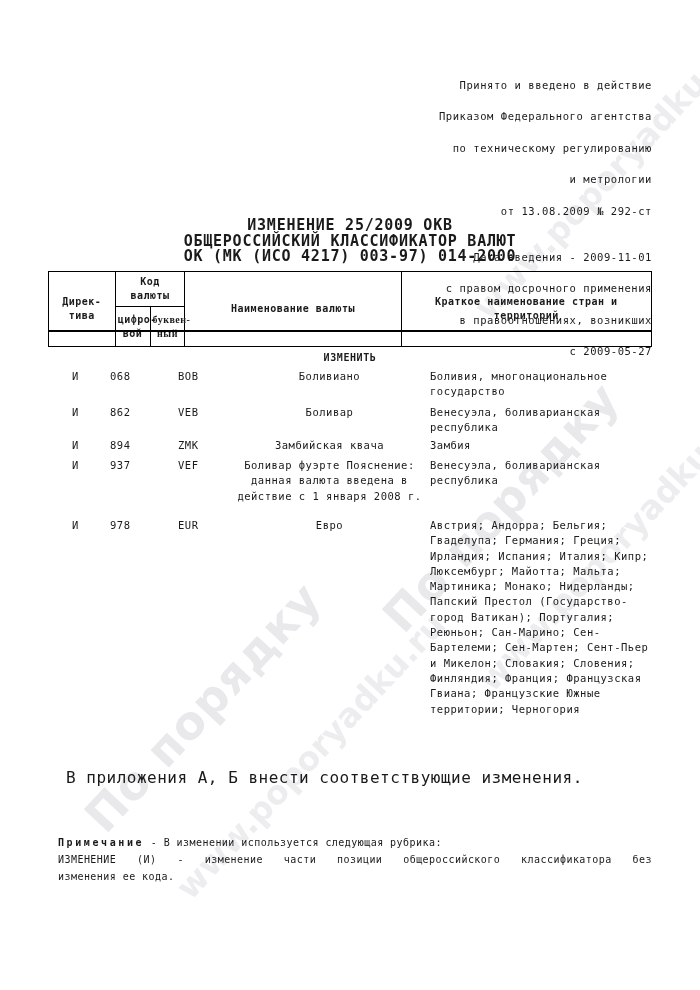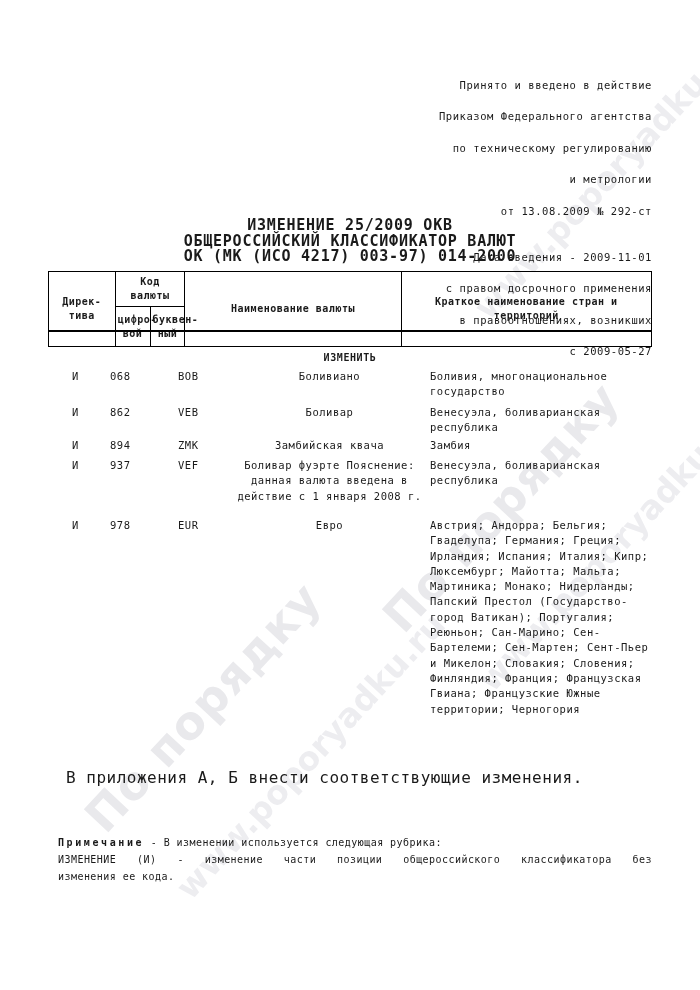--- a/index.html
+++ b/index.html
@@ -115,21 +115,21 @@
     border: 1px solid #000;
     font-size: 10px;
     font-weight: 700;
     letter-spacing: 0.5px;
     line-height: 14px;
     padding: 3px 2px;
     vertical-align: middle;
   }
   th.col-dir   { width: 57px; }
   th.col-num   { width: 60px; }
-  th.col-alpha { width: 63px; }
+  th.col-alpha { width: 63px; font-family: Liberation Serif, serif; }
   th.col-name  { width: 196px; }
   th.col-terr  { width: 228px; }
   .hdr-row-1 th { height: 21px; }
   .hdr-row-2 th { height: 33px; }
   #table-bottom-rule {
     position: absolute;
     left: 48px;
     top: 330px;
     width: 604px;
     height: 2px;

